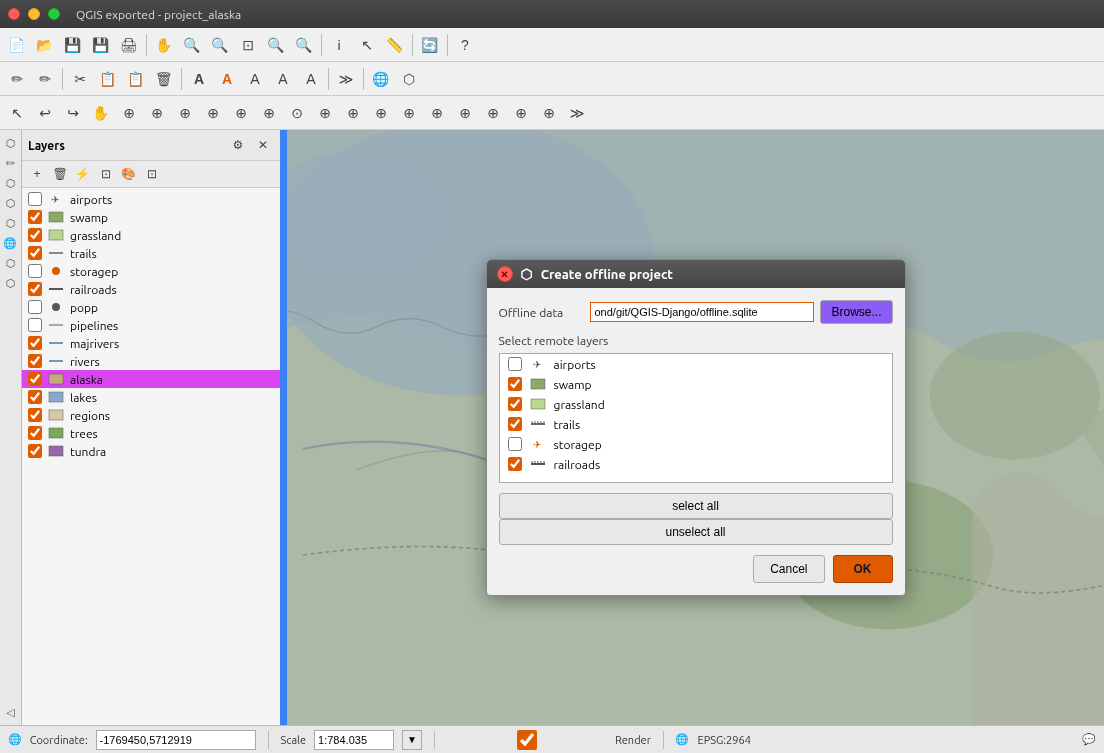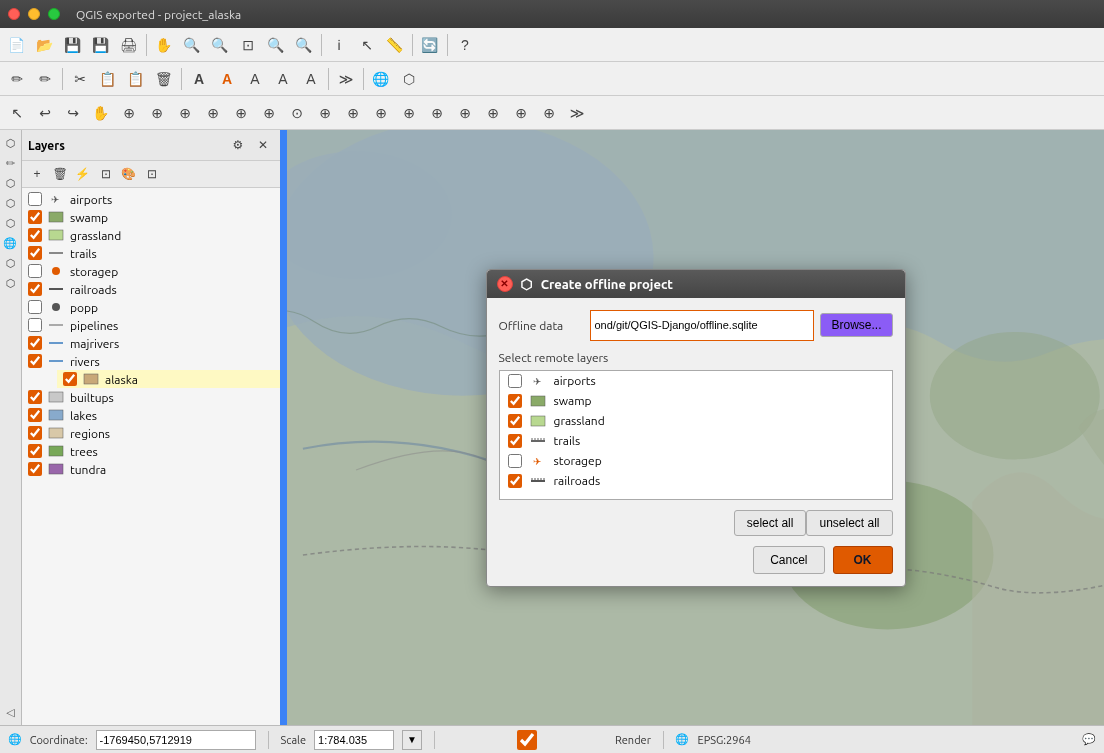--- a/index.html
+++ b/index.html
@@ -107,21 +107,21 @@
       padding: 2px 0;
     }
     .layer-item {
       display: flex;
       align-items: center;
       padding: 2px 6px;
       gap: 5px;
       cursor: pointer;
       font-size: 12px;
     }
-    .layer-item.selected { background: #fef9c3; margin-left: 35px; }
+    .layer-item.selected { background: #d946ef; }
     .layer-checkbox {
       width: 14px; height: 14px;
       accent-color: #e05a00;
     }
     .layer-icon {
       width: 18px; height: 14px;
       display: flex; align-items: center; justify-content: center;
       font-size: 11px;
     }
     .layer-name { flex: 1; }
@@ -224,21 +224,21 @@
       margin-bottom: 10px;
       gap: 6px;
     }
     .dialog-label {
       font-size: 12px;
       color: #333;
       min-width: 85px;
     }
     .dialog-input {
       flex: 1;
-      height: 31px;
+      height: 20px;
       border: 1px solid #e05a00;
       padding: 0 4px;
       font-size: 11px;
       background: white;
       outline: none;
     }
     .dialog-browse-btn {
       height: 24px;
       padding: 0 10px;
       background: #8b5cf6;
@@ -271,22 +271,23 @@
       accent-color: #e05a00;
     }
     .dlg-layer-icon {
       width: 20px; height: 14px;
       display: flex; align-items: center; justify-content: center;
       font-size: 10px;
     }
     .dlg-layer-name { flex: 1; }
     .dlg-bottom-btns {
       display: flex;
-      justify-content: flex-end;
+      justify-content: space-between;
       margin-bottom: 10px;
+      flex-direction: column;
     }
     .dlg-select-btn {
       height: 26px;
       padding: 0 12px;
       background: #e8e8e8;
       border: 1px solid #aaa;
       border-radius: 3px;
       cursor: pointer;
       font-size: 12px;
     }
@@ -525,29 +526,20 @@
           <span class="layer-name">rivers</span>
         </div>
         <div class="layer-item selected">
           <input type="checkbox" class="layer-checkbox" checked="" style="">
           <span class="layer-icon">
             <svg width="16" height="12">
               <rect x="1" y="1" width="14" height="10" fill="#c8a878" stroke="#555" stroke-width="0.5"></rect>
             </svg>
           </span>
           <span class="layer-name">alaska</span>
-        </div>
-        <div class="layer-item">
-          <input type="checkbox" class="layer-checkbox" checked="" style="">
-          <span class="layer-icon">
-            <svg width="16" height="12">
-              <rect x="1" y="1" width="14" height="10" fill="#c8c8c8" stroke="#555" stroke-width="0.5"></rect>
-            </svg>
-          </span>
-          <span class="layer-name">builtups</span>
         </div>
         <div class="layer-item">
           <input type="checkbox" class="layer-checkbox" checked="" style="">
           <span class="layer-icon">
             <svg width="16" height="12">
               <rect x="1" y="1" width="14" height="10" fill="#88aacc" stroke="#555" stroke-width="0.5"></rect>
             </svg>
           </span>
           <span class="layer-name">lakes</span>
         </div>

